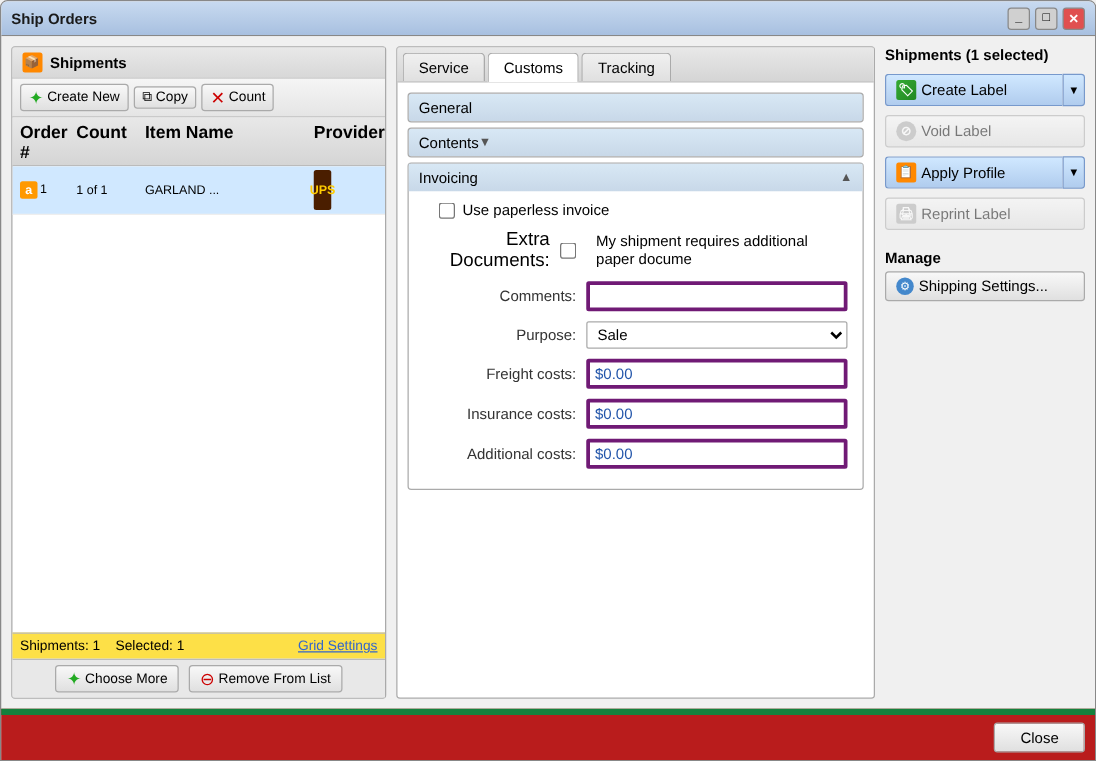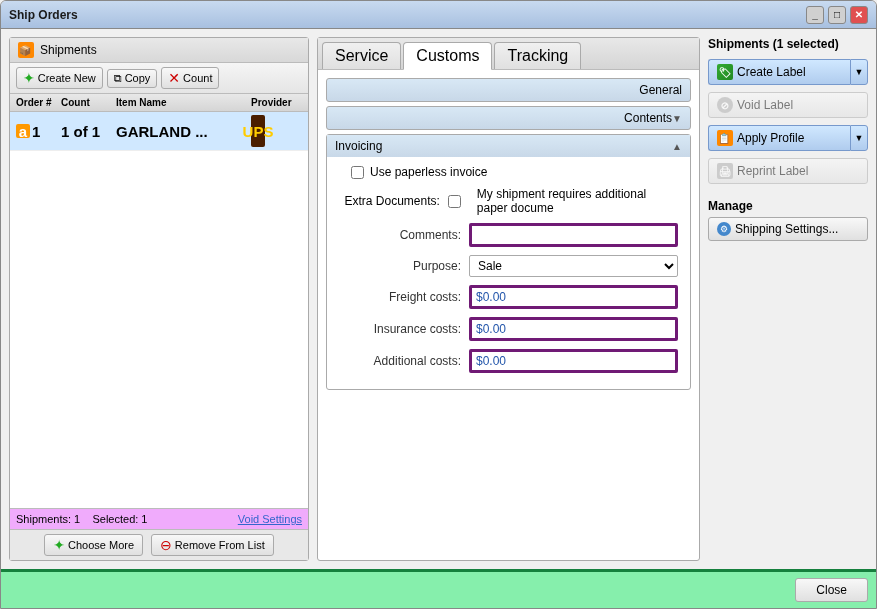--- a/index.html
+++ b/index.html
@@ -73,21 +73,21 @@
     }
     .left-panel-header {
       background: linear-gradient(to bottom, #e8e8e8, #d8d8d8);
       padding: 4px 8px;
       border-bottom: 1px solid #bbb;
       display: flex;
       align-items: center;
       gap: 6px;
     }
     .left-panel-title {
-      font-weight: normal;
+      font-weight: bold;
       font-size: 12px;
     }
     .toolbar {
       display: flex;
       align-items: center;
       gap: 4px;
       padding: 4px 6px;
       background: linear-gradient(to bottom, #f5f5f5, #e5e5e5);
       border-bottom: 1px solid #bbb;
     }
@@ -106,31 +106,31 @@
     .icon-red { color: #cc0000; font-size: 14px; }
 
     .table-header {
       display: grid;
       grid-template-columns: 45px 55px 1fr 55px;
       background: linear-gradient(to bottom, #e8e8e8, #d5d5d5);
       border-bottom: 1px solid #bbb;
       padding: 2px 4px;
       font-weight: bold;
     }
-    .table-header span { padding: 1px 2px; font-size: 10px; }
+    .table-header span { padding: 1px 2px; font-size: 14px; }
     .table-body { flex: 1; overflow-y: auto; }
     .table-row {
       display: grid;
       grid-template-columns: 45px 55px 1fr 55px;
       padding: 2px 4px;
       border-bottom: 1px solid #eee;
       align-items: center;
       background: #d0e8ff;
     }
-    .table-row span { font-size: 15px; padding: 1px 2px; font-weight: bold; }
+    .table-row span { font-size: 10px; padding: 1px 2px; }
     .amazon-icon {
       width: 14px;
       height: 14px;
       background: #ff9900;
       border-radius: 2px;
       display: inline-flex;
       align-items: center;
       justify-content: center;
       color: white;
       font-size: 9px;
@@ -147,21 +147,21 @@
       justify-content: center;
       color: #ffcc00;
       font-size: 7px;
       font-weight: bold;
       margin-right: 2px;
     }
 
     .left-panel-footer {
       border-top: 1px solid #bbb;
       padding: 4px 6px;
-      background: #f0abfc;
+      background: #fde047;
       display: flex;
       justify-content: space-between;
       align-items: center;
       font-size: 11px;
     }
     .grid-settings-link {
       color: #3366cc;
       cursor: pointer;
       text-decoration: underline;
     }
@@ -201,40 +201,40 @@
       border-bottom: 1px solid #bbb;
       padding: 4px 4px 0 4px;
     }
     .tab {
       padding: 4px 12px;
       cursor: pointer;
       border: 1px solid #aaa;
       border-bottom: none;
       border-radius: 4px 4px 0 0;
       margin-right: 2px;
-      font-size: 16px;
+      font-size: 12px;
       background: linear-gradient(to bottom, #f0f0f0, #e0e0e0);
     }
     .tab.active {
       background: #fff;
       border-bottom: 1px solid #fff;
       margin-bottom: -1px;
       z-index: 1;
     }
 
     .panel-content {
       padding: 8px;
       flex: 1;
       overflow-y: auto;
     }
 
     .section-header {
       display: flex;
       align-items: center;
-      justify-content: flex-end;
+      justify-content: flex-start;
       background: linear-gradient(to bottom, #d8e8f5, #c8d8e8);
       padding: 4px 8px;
       border: 1px solid #aaa;
       border-radius: 3px;
       margin-bottom: 4px;
       cursor: pointer;
     }
     .section-header-text { font-size: 12px; font-weight: normal; }
     .section-arrow { font-size: 10px; color: #555; }
 
@@ -303,21 +303,21 @@
     }
     .extra-docs-row {
       display: flex;
       align-items: center;
       margin-bottom: 8px;
     }
     .extra-docs-label {
       width: 130px;
       text-align: right;
       padding-right: 8px;
-      font-size: 12px;
+      font-size: 15px;
     }
     .extra-docs-content {
       display: flex;
       align-items: center;
       gap: 16px;
       font-size: 12px;
     }
 
     
     .right-panel {
@@ -400,22 +400,22 @@
       align-items: center;
       justify-content: center;
       color: white;
       font-size: 9px;
     }
 
     .bottom-bar {
       display: flex;
       justify-content: flex-end;
       padding: 6px 8px;
-      border-top: 3px solid #15803d;
-      background: #86efac;
+      border-top: 5px solid #15803d;
+      background: #b91c1c;
     }
     .close-btn {
       padding: 4px 20px;
       background: linear-gradient(to bottom, #f8f8f8, #e0e0e0);
       border: 1px solid #aaa;
       border-radius: 3px;
       cursor: pointer;
       font-size: 12px;
     }
 
@@ -492,21 +492,21 @@
           </span>
         </div>
       </div>
 
       <div class="left-panel-footer">
         <span>
           <span>Shipments: 1</span>
           &nbsp;&nbsp;
           <span>Selected: 1</span>
         </span>
-        <span class="grid-settings-link">Void Settings</span>
+        <span class="grid-settings-link">Grid Settings</span>
       </div>
       <div class="bottom-toolbar">
         <button class="bottom-btn">
           <span class="icon-green">✦</span>
           <span>Choose More</span>
         </button>
         <button class="bottom-btn">
           <span class="icon-red">⊖</span>
           <span>Remove From List</span>
         </button>

